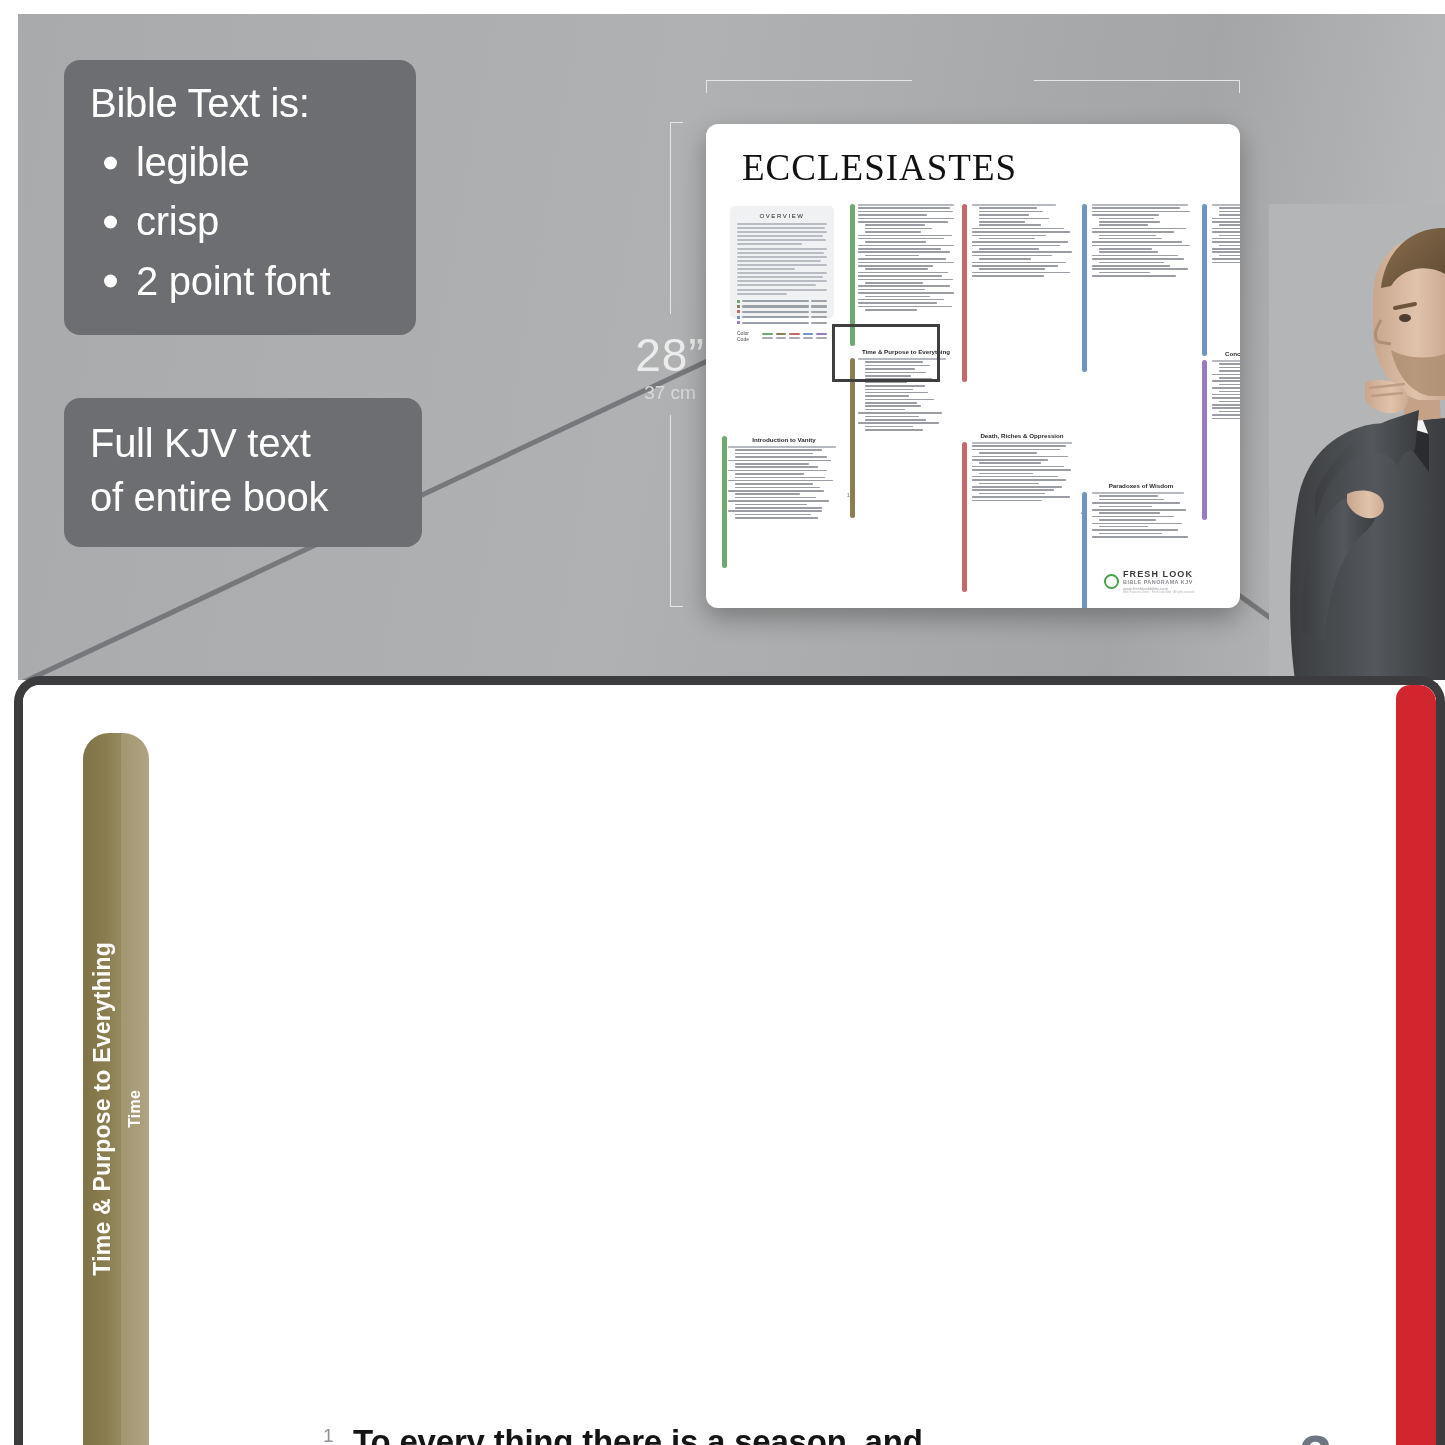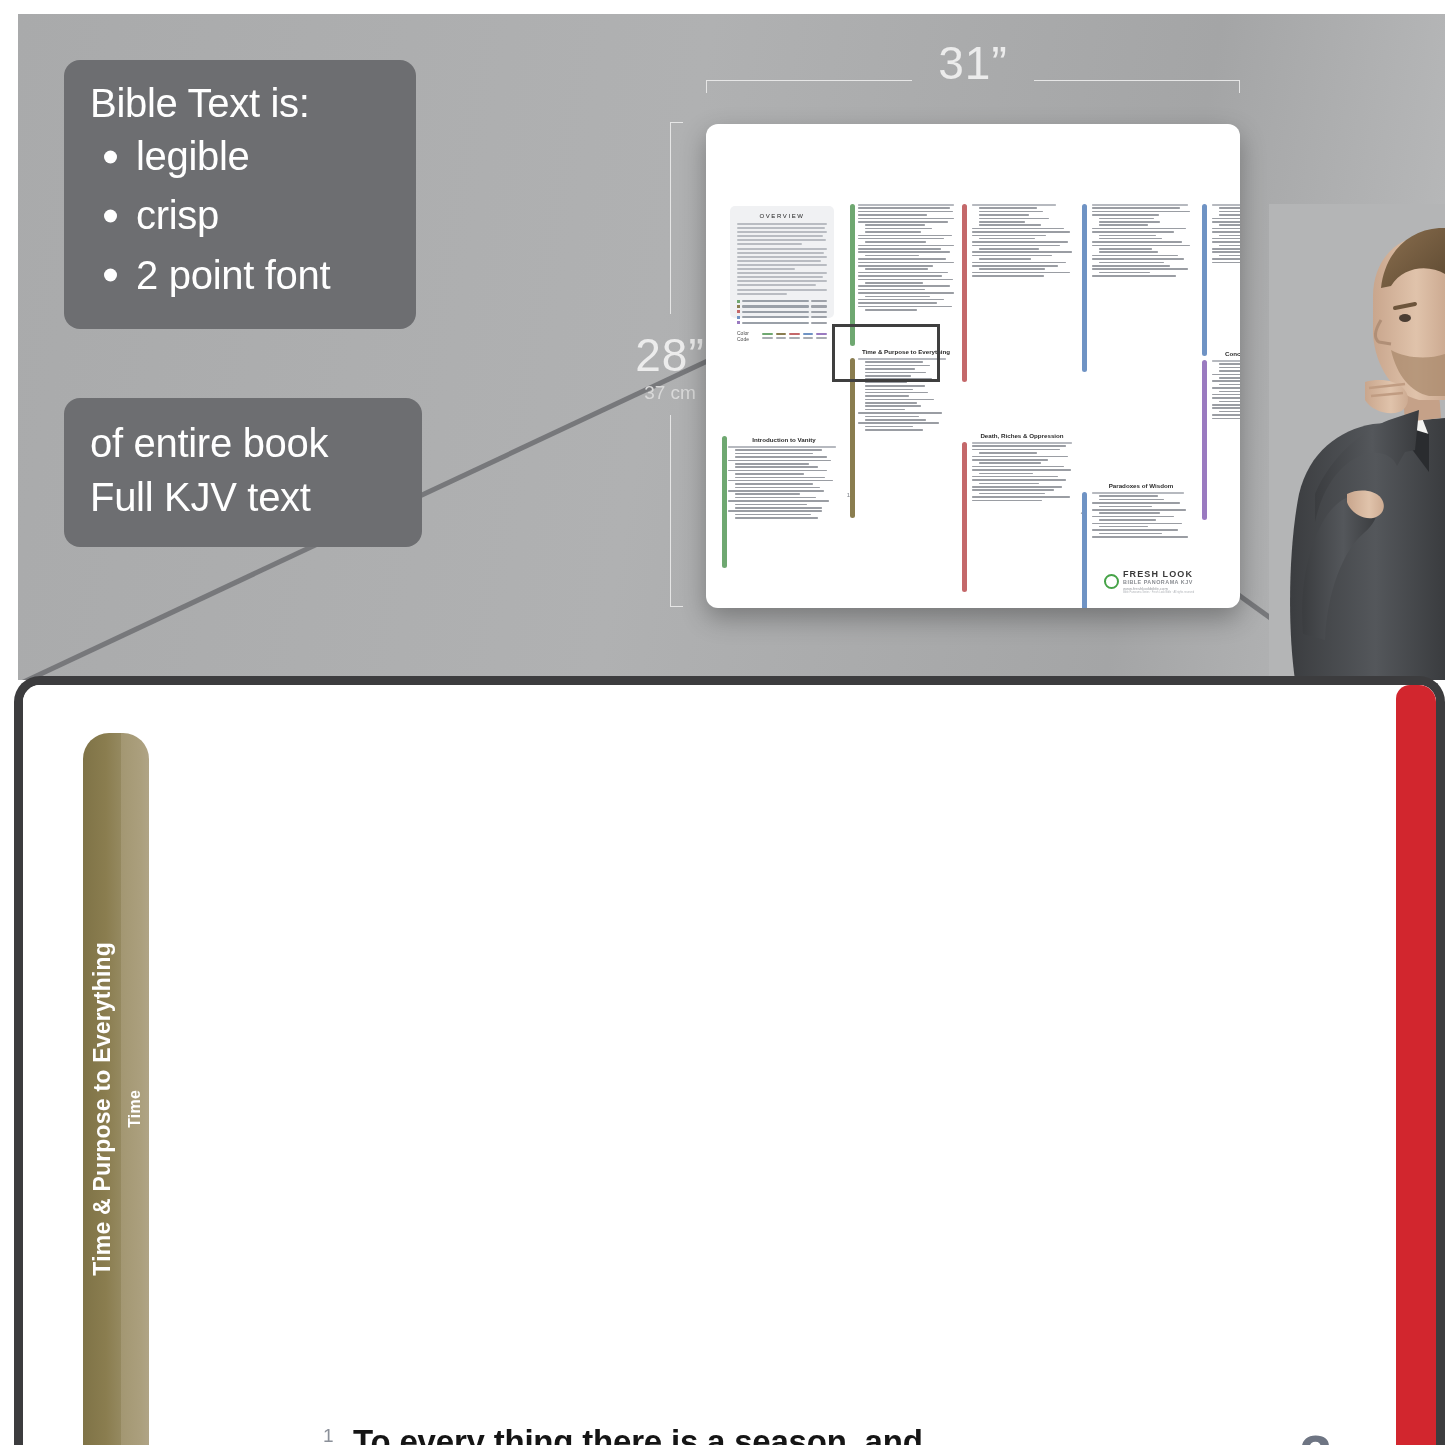--- a/index.html
+++ b/index.html
@@ -36,21 +36,21 @@
     border-radius: 16px;
     color: #ffffff;
     padding: 20px 26px 24px 26px;
   }
   .callout-a { left: 46px; top: 46px; width: 352px; }
   .callout-b { left: 46px; top: 384px; width: 358px; padding: 18px 26px 22px 26px; }
   .callout-title {
     font-size: 40px; font-weight: 400; line-height: 1.18;
     letter-spacing: -0.3px;
   }
-  .callout-list { list-style: none; }
+  .callout-list { list-style: none; margin-top: 6px; }
   .callout-list li {
     font-size: 40px; font-weight: 400; line-height: 1.48;
     position: relative; padding-left: 46px; letter-spacing: -0.3px;
   }
   .callout-list li::before {
     content: ""; position: absolute;
     left: 14px; top: 50%; transform: translateY(-50%);
     width: 13px; height: 13px; border-radius: 50%;
     background: #ffffff;
   }
@@ -222,46 +222,46 @@
     <div class="callout callout-a">
       <div class="callout-title">Bible Text is:</div>
       <ul class="callout-list">
         <li>legible</li>
         <li>crisp</li>
         <li>2 point font</li>
       </ul>
     </div>
 
     <div class="callout callout-b">
+      <div class="callout-line">Full KJV text</div>
       <div class="callout-line">of entire book</div>
-      <div class="callout-line">Full KJV text</div>
     </div>
 
     <div class="dim-h">
       <div class="bar l"></div>
         <div class="bar r"></div>
       <div class="cap l"></div>
         <div class="cap r"></div>
     </div>
     <div class="dim-h-label">
-      <div class="dim-big">31”</div>
     </div>
 
     <div class="dim-v">
       <div class="bar t"></div>
         <div class="bar b"></div>
       <div class="cap t"></div>
         <div class="cap b"></div>
     </div>
     <div class="dim-v-label">
       <div class="dim-big">28”</div>
       <div class="dim-small">37 cm</div>
     </div>
 
     <div class="poster">
+      <div class="poster-title">ECCLESIASTES</div>
 
       <div class="poster-body">
 
         <div class="ov-card">
           <div class="ov-head">OVERVIEW</div>
           <div>
             <div class="ov-para" style="width:100%"></div>
               <div class="ov-para" style="width:98%"></div>
             <div class="ov-para" style="width:100%"></div>
               <div class="ov-para" style="width:95%"></div>

